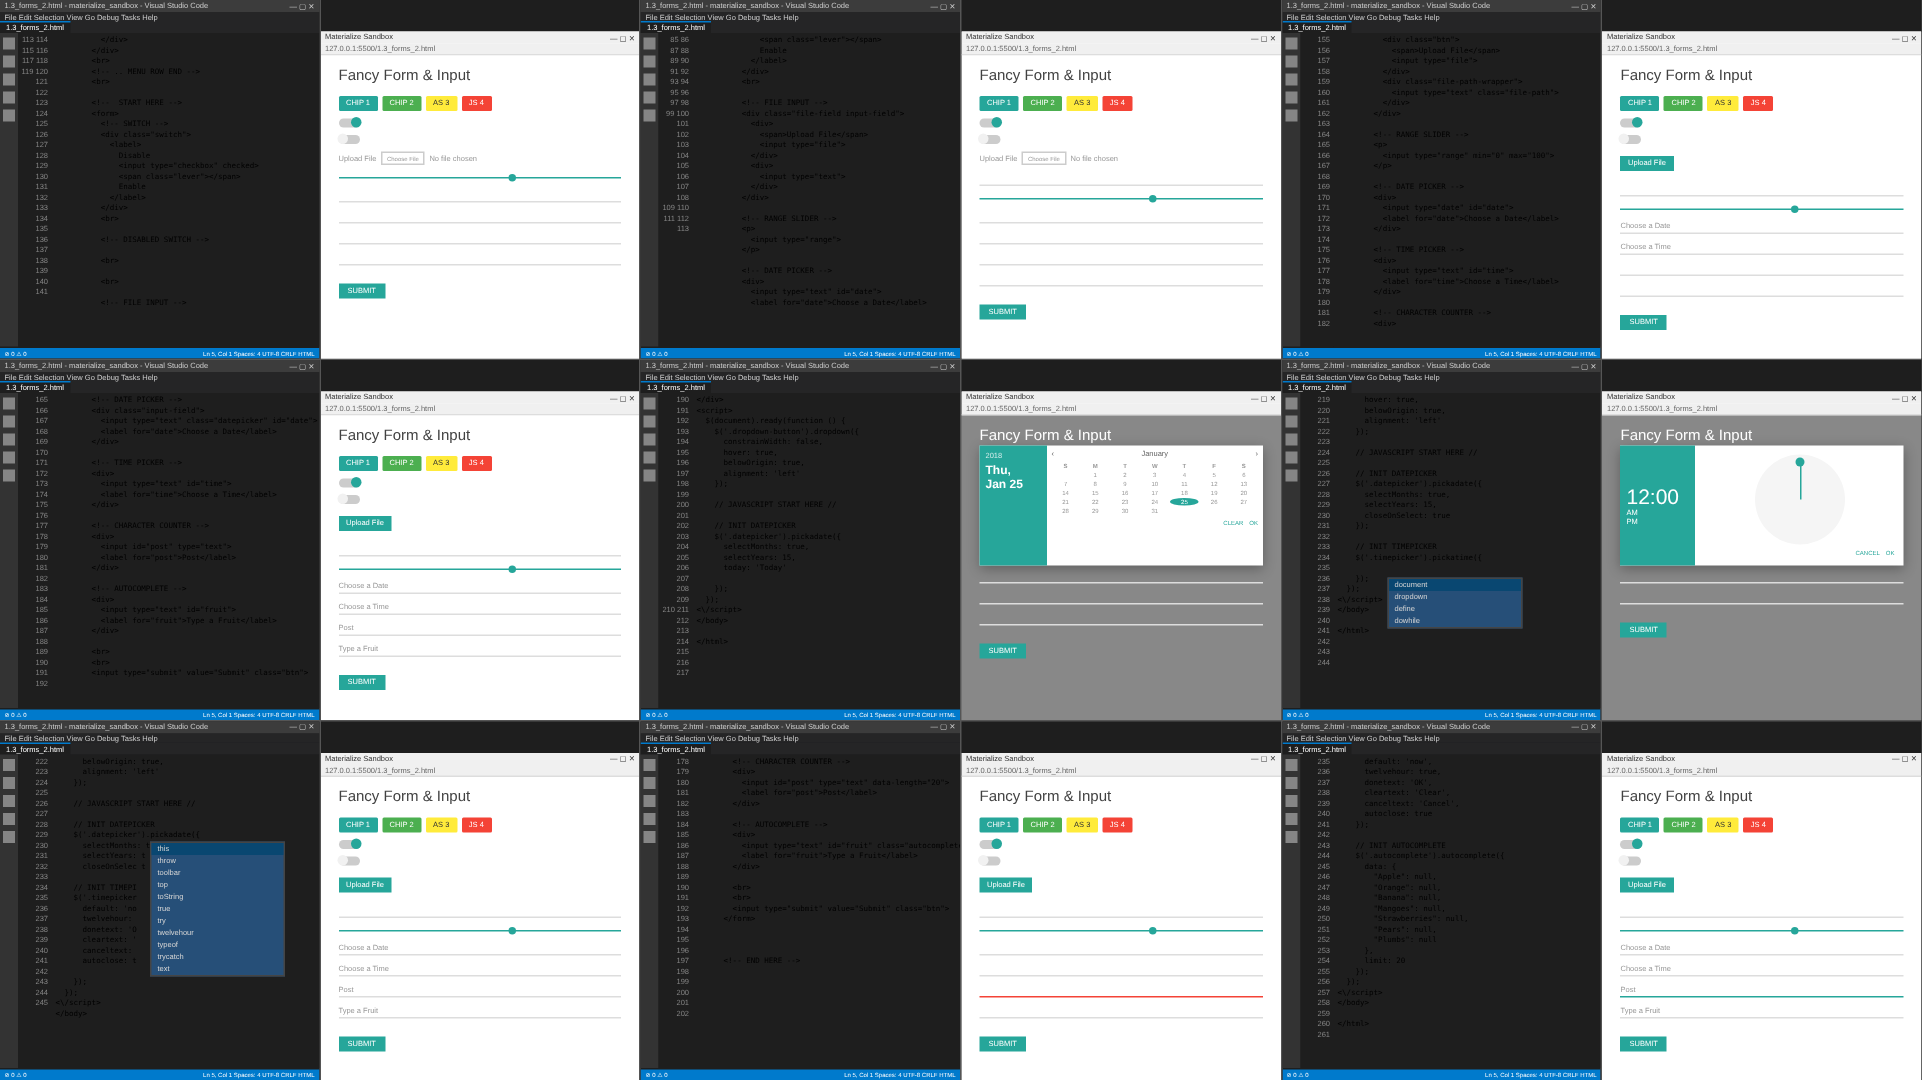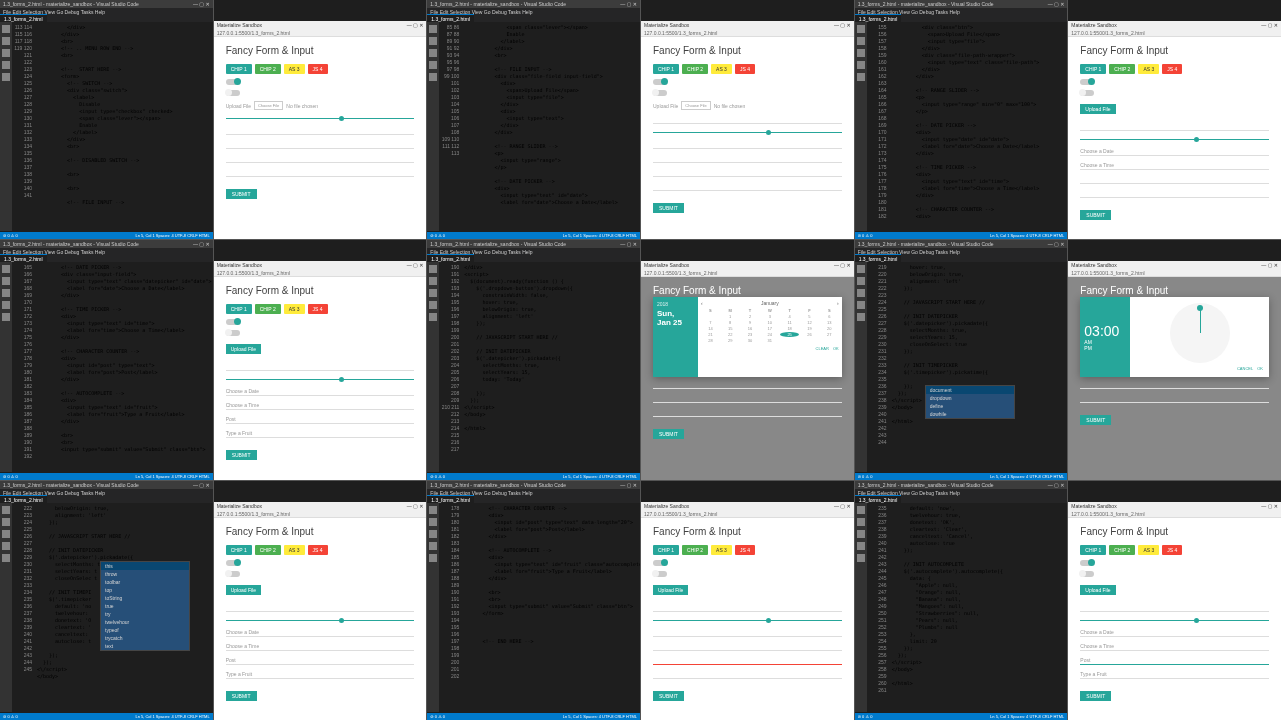--- a/index.html
+++ b/index.html
@@ -603,21 +603,21 @@
     <div class="titlebar titlebar-browser">
           <span>Materialize Sandbox</span>
           <span>— ▢ ✕</span>
         </div>
     <div class="browser-bar">127.0.0.1:5500/1.3_forms_2.html</div>
     <div class="browser-content" style="position:relative;background:#888">
       <div class="form-title" style="color:#fff">Fancy Form &amp; Input</div>
       <div class="datepicker">
         <div class="dp-side">
           <div class="dp-year">2018</div>
-          <div class="dp-date" style="white-space:pre">Sun,
+          <div class="dp-date" style="white-space:pre">Thu,
 Jan 25</div>
         </div>
         <div class="dp-cal">
           <div class="dp-month">
                 <span>‹</span>
                 <span>January</span>
                 <span>›</span>
               </div>
           <div class="dp-grid" id="dp-grid">
                 <span style="font-weight: bold;">S</span>
@@ -759,21 +759,21 @@
   <div class="browser">
     <div class="titlebar titlebar-browser">
           <span>Materialize Sandbox</span>
           <span>— ▢ ✕</span>
         </div>
     <div class="browser-bar">127.0.0.1:5500/1.3_forms_2.html</div>
     <div class="browser-content" style="position:relative;background:#888">
       <div class="form-title" style="color:#fff">Fancy Form &amp; Input</div>
       <div class="clock">
         <div class="clock-side">
-          <div class="clock-time">03:00</div>
+          <div class="clock-time">12:00</div>
           <div class="clock-ampm" style="white-space:pre">AM
 PM</div>
         </div>
         <div class="clock-face">
           <div class="clock-circle">
             <div class="clock-hand"></div>
             <div class="clock-dot"></div>
           </div>
           <div class="dp-actions" style="width:100%">
                 <span>CANCEL</span>

